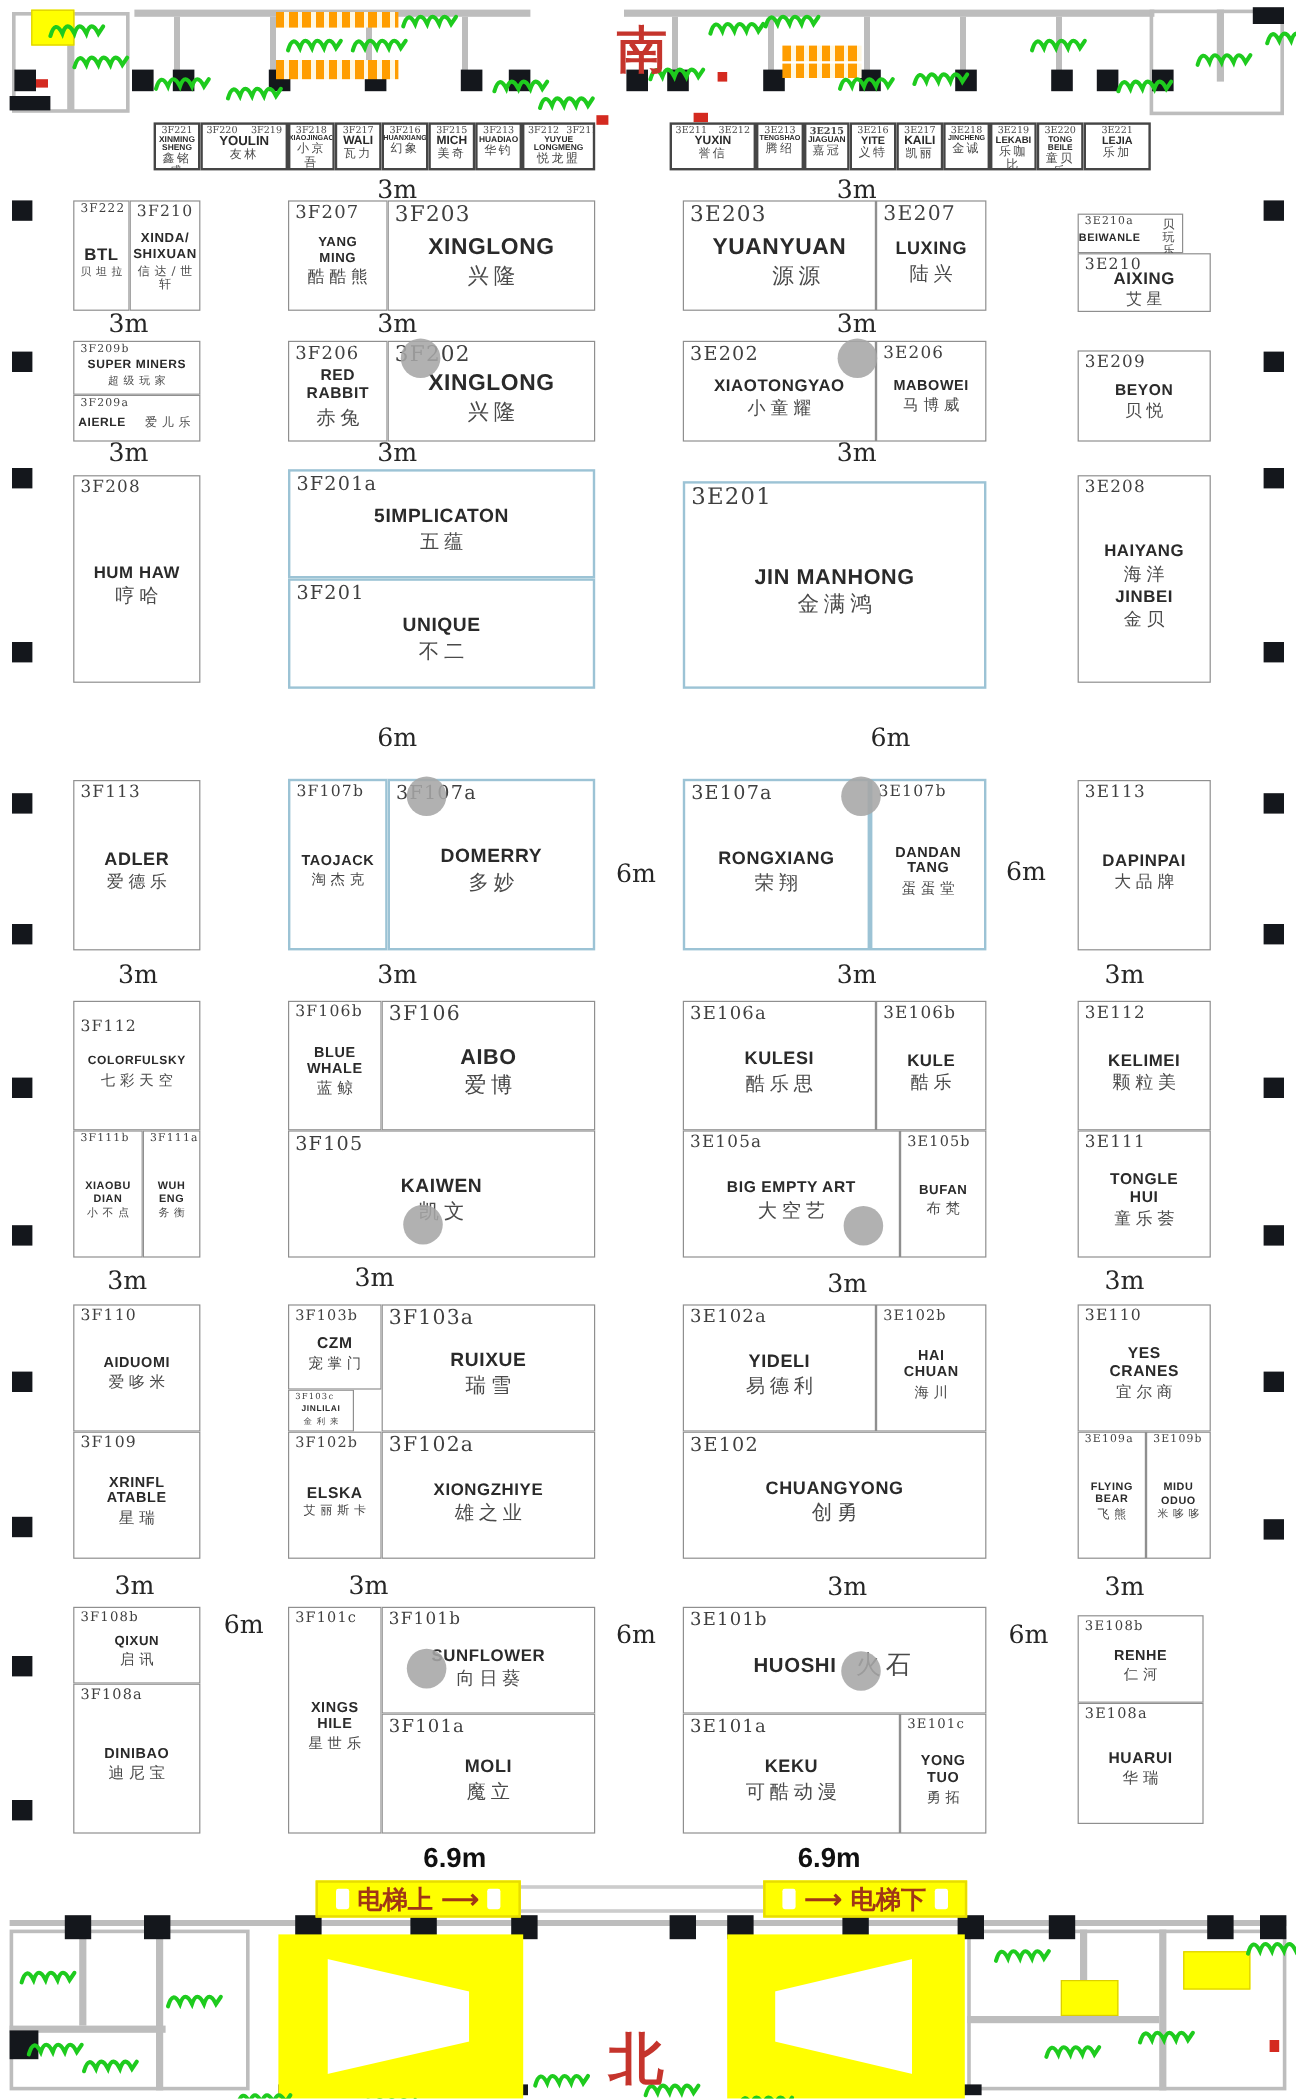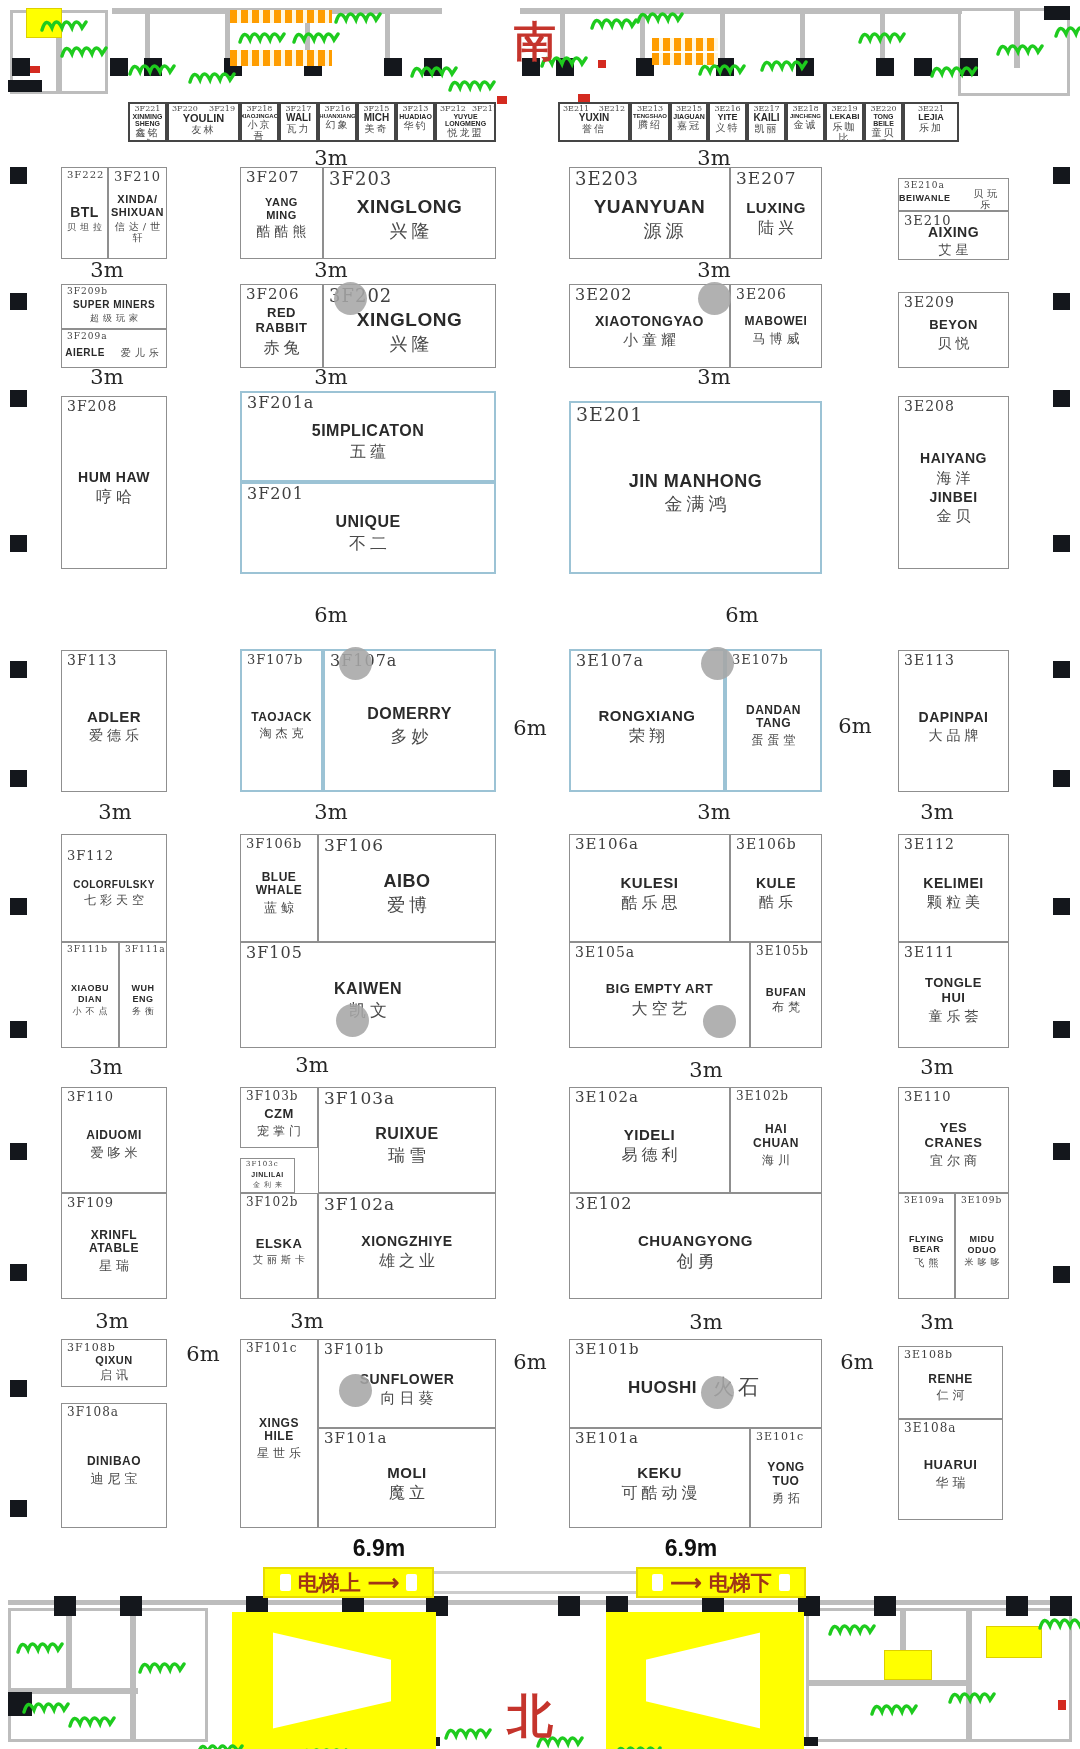--- a/index.html
+++ b/index.html
@@ -347,21 +347,21 @@
         <div class="scn" style="font-size: 10px;">誉信</div>
       </div>
       <div class="sbooth" style="left: 630px; top: 102px; width: 40px; height: 40px;">
         <div class="sid" style="font-size: 8px;">
           <span>3E213</span>
         </div>
         <div class="sen" style="font-size: 6px;">TENGSHAO</div>
         <div class="scn" style="font-size: 10px;">腾绍</div>
       </div>
       <div class="sbooth" style="left: 670px; top: 102px; width: 38px; height: 40px;">
-        <div class="sid" style="font-size: 8px;">
+        <div class="sid" style="font-size: 8px; font-weight: bold;">
           <span>3E215</span>
         </div>
         <div class="sen" style="font-size: 7px;">JIAGUAN</div>
         <div class="scn" style="font-size: 10px;">嘉冠</div>
       </div>
       <div class="sbooth" style="left: 708px; top: 102px; width: 39px; height: 40px;">
         <div class="sid" style="font-size: 8px;">
           <span>3E216</span>
         </div>
         <div class="sen" style="font-size: 9px;">YITE</div>
@@ -454,21 +454,21 @@
       </div>
       <div class="booth" style="left: 730px; top: 167px; width: 92px; height: 92px;">
         <div class="bid" style="font-size: 17px;">
           <span>3E207</span>
         </div>
         <div class="bbody">
           <div class="ben" style="font-size: 15px;">LUXING</div>
           <div class="bcn" style="font-size: 16px;">陆兴</div>
         </div>
       </div>
-      <div class="booth" style="left: 898px; top: 178px; width: 111px; height: 33px;">
+      <div class="booth" style="left: 898px; top: 178px; width: 88px; height: 33px;">
         <div class="bid" style="font-size: 9px;">
           <span>3E210a</span>
         </div>
         <div class="bbody row">
           <div class="ben" style="font-size: 9px;">BEIWANLE</div>
           <div class="bcn" style="font-size: 10px;">贝玩乐</div>
         </div>
       </div>
       <div class="booth" style="left: 898px; top: 211px; width: 111px; height: 49px;">
         <div class="bid" style="font-size: 13px;">
@@ -769,21 +769,21 @@
       <div class="booth" style="left: 61px; top: 1193px; width: 106px; height: 106px;">
         <div class="bid" style="font-size: 13px;">
           <span>3F109</span>
         </div>
         <div class="bbody">
           <div class="ben" style="font-size: 12px;">XRINFL
 ATABLE</div>
           <div class="bcn" style="font-size: 13px;">星瑞</div>
         </div>
       </div>
-      <div class="booth" style="left: 240px; top: 1087px; width: 78px; height: 61px;">
+      <div class="booth" style="left: 240px; top: 1087px; width: 78px; height: 71px;">
         <div class="bid" style="font-size: 12px;">
           <span>3F103b</span>
         </div>
         <div class="bbody">
           <div class="ben" style="font-size: 13px;">CZM</div>
           <div class="bcn" style="font-size: 12px;">宠掌门</div>
         </div>
       </div>
       <div class="booth" style="left: 240px; top: 1158px; width: 55px; height: 35px;">
         <div class="bid" style="font-size: 7px;">
@@ -872,21 +872,21 @@
       <div class="booth" style="left: 955px; top: 1193px; width: 54px; height: 106px;">
         <div class="bid" style="font-size: 9px;">
           <span>3E109b</span>
         </div>
         <div class="bbody">
           <div class="ben" style="font-size: 9px;">MIDU
 ODUO</div>
           <div class="bcn" style="font-size: 9px;">米哆哆</div>
         </div>
       </div>
-      <div class="booth" style="left: 61px; top: 1339px; width: 106px; height: 48px;">
+      <div class="booth" style="left: 61px; top: 1339px; width: 106px; height: 64px;">
         <div class="bid" style="font-size: 11px;">
           <span>3F108b</span>
         </div>
         <div class="bbody">
           <div class="ben" style="font-size: 11px;">QIXUN</div>
           <div class="bcn" style="font-size: 12px;">启讯</div>
         </div>
       </div>
       <div class="booth" style="left: 61px; top: 1403px; width: 106px; height: 125px;">
         <div class="bid" style="font-size: 12px;">

